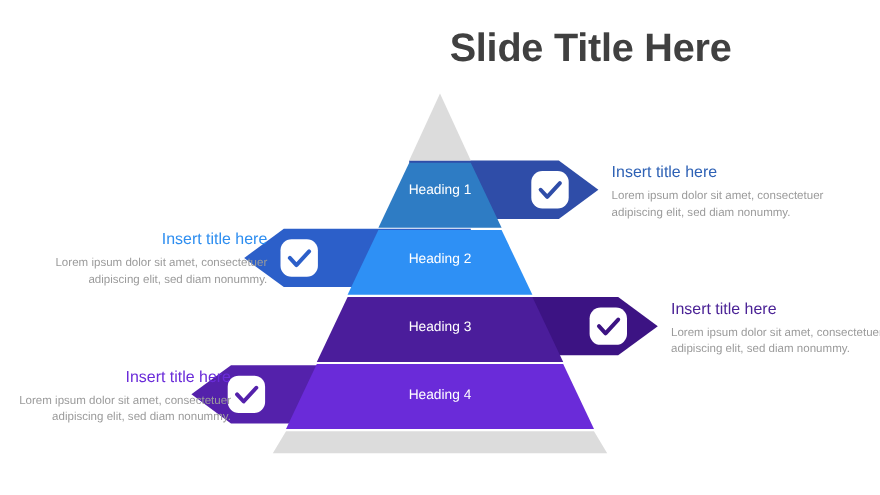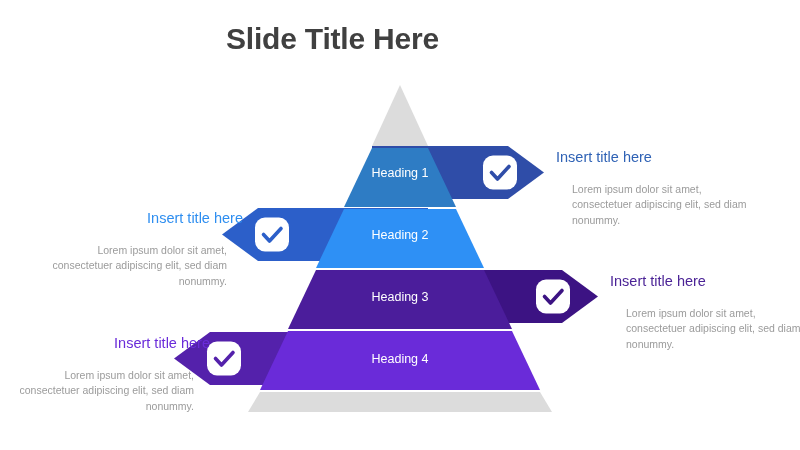--- a/index.html
+++ b/index.html
@@ -5,39 +5,39 @@
   html,body{margin:0;padding:0;}
   body{
     width:800px;height:450px;background:#ffffff;
     font-family:"Liberation Sans",sans-serif;
     overflow:hidden;position:relative;
   }
   #stage{position:absolute;inset:0;}
 
   #slide-title{
     position:absolute;left:0;top:22px;width:665px;
-    text-align:center;
-    font-size:30px;font-weight:bold;color:#404040;
+    text-align:right;
+    font-size:36px;font-weight:bold;color:#404040;
     letter-spacing:-0.2px;
   }
 
   svg#diagram{position:absolute;left:0;top:0;width:800px;height:450px;}
 
   .band-label{
     fill:#ffffff;font-family:"Liberation Sans",sans-serif;
     font-size:12.5px;text-anchor:middle;dominant-baseline:middle;
   }
 
   .callout{position:absolute;width:215px;}
   .callout .c-title{
     font-size:14.5px;font-weight:normal;line-height:1.25;
     margin:0 0 5px 0;
   }
   .callout .c-body{
-    font-size:10.5px;color:#9b9b9b;line-height:1.45;margin:16px;
+    font-size:10.5px;color:#9b9b9b;line-height:1.45;margin:0;
   }
   .callout.right{text-align:left;}
   .callout.left{text-align:right;}
 
   #callout-1{left:556px;top:148px;}
   #callout-2{left:28px;top:209px;}
   #callout-3{left:610px;top:272px;}
   #callout-4{left:-5px;top:334px;}
 </style>
 </head>

